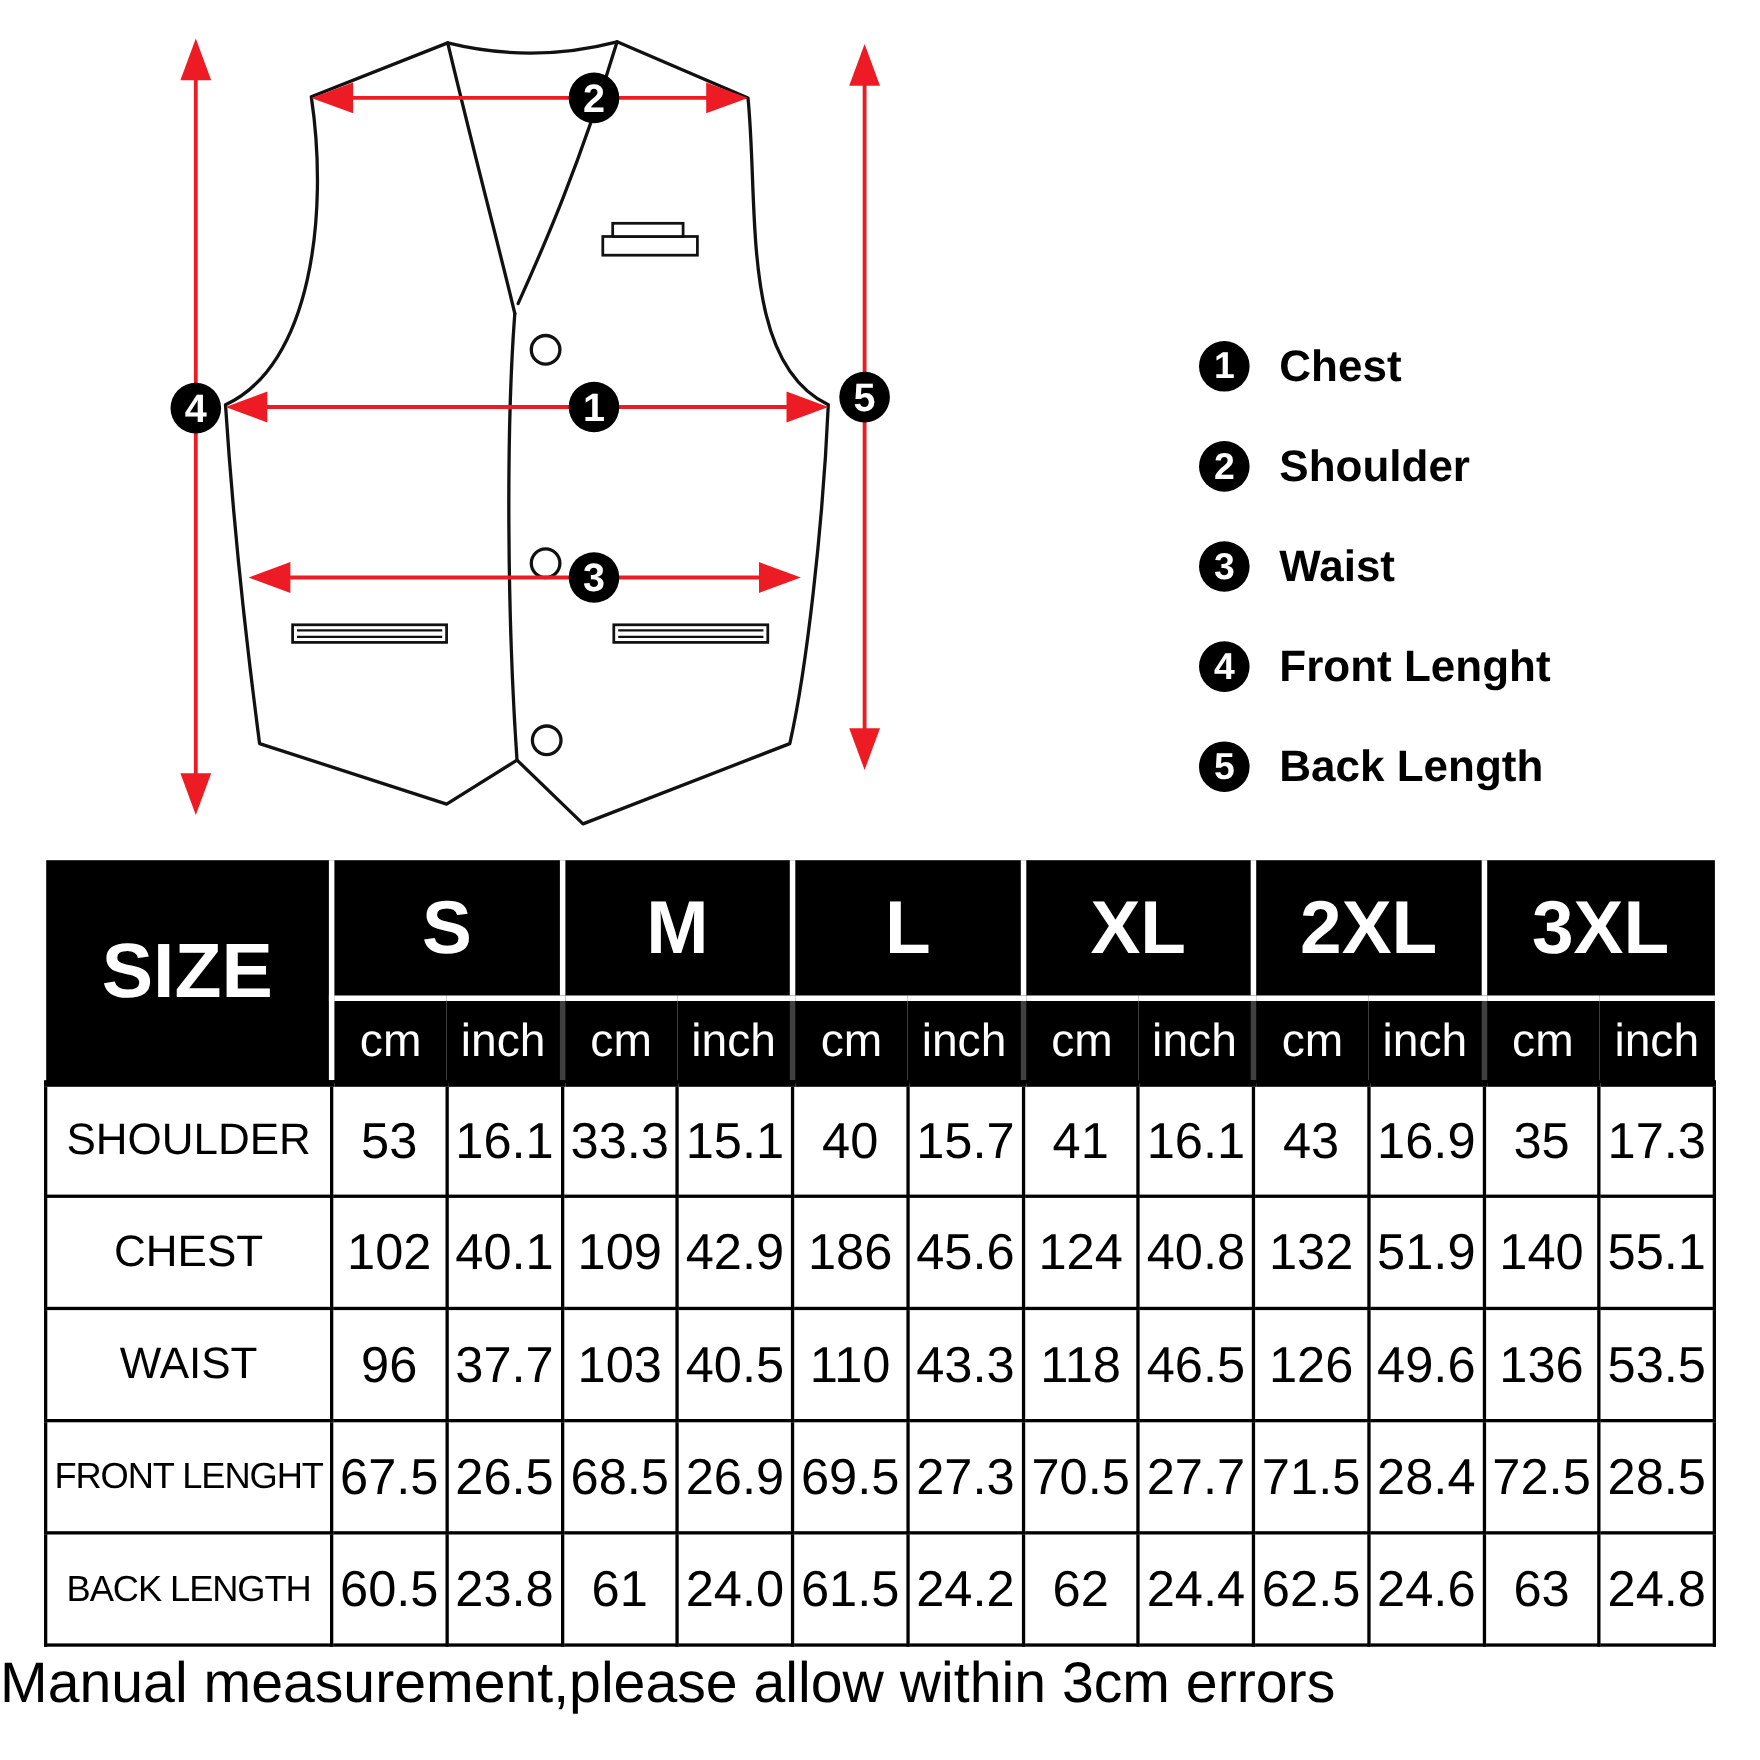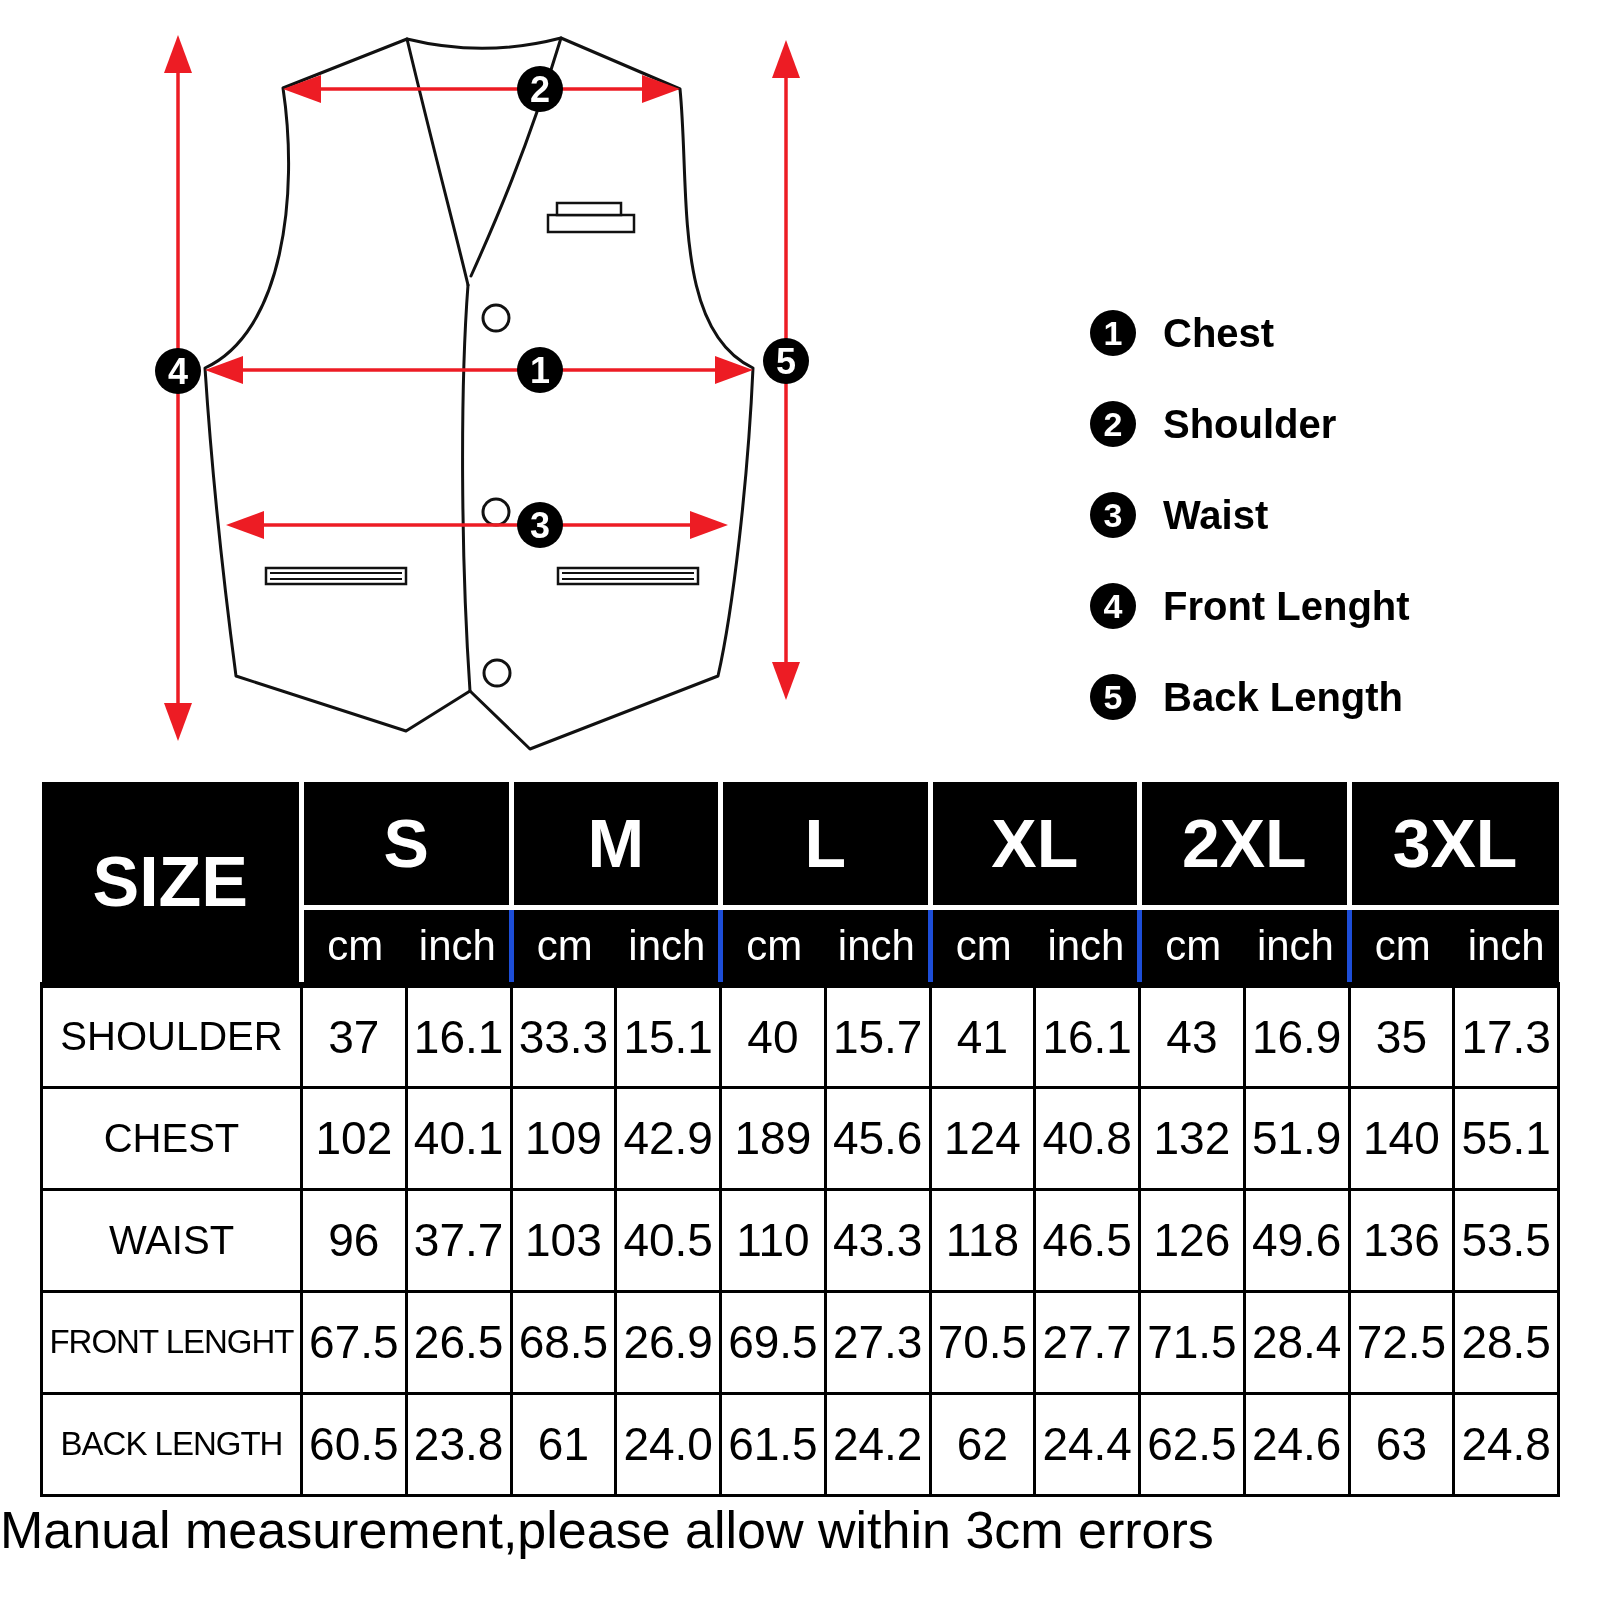--- a/index.html
+++ b/index.html
@@ -24,21 +24,21 @@
   #size-table{
     position:absolute;left:40px;top:782px;width:1517px;
     border-collapse:collapse;table-layout:fixed;padding-left:24px;
   }
   #size-table td{padding:0;text-align:center;vertical-align:middle;}
   tr.h1{height:125px;} tr.h2{height:78px;} tr.dr{height:102px;}
   .hcell{background:#000000;color:#ffffff;font-weight:bold;font-size:68px;}
   .corner{background:#000000;color:#ffffff;font-weight:bold;font-size:70px;border-right:5px solid #ffffff;}
   .grp{border-left:5px solid #ffffff;border-bottom:5px solid #ffffff;}
   .ucell{background:#000000;color:#ffffff;font-weight:normal;font-size:42px;}
-  .ugrp{border-left:5px solid #1d4ed8;}
+  .ugrp{border-left:5px solid #404040;}
   .dcell{border:3px solid #000000;font-size:46px;background:#ffffff;}
   tr.first td{border-top:6px solid #000000;}
   .rowlabel{font-size:40px;}
   .rowlabel.long{font-size:33px;letter-spacing:-1px;}
   
   #footer-note{
     position:absolute;left:0;top:1500px;width:1380px;text-align:left;
     font-size:52px;color:#000;
   }
 </style>
@@ -185,40 +185,40 @@
     <td class="ucell ugrp">cm</td>
     <td class="ucell">inch</td>
     <td class="ucell ugrp">cm</td>
     <td class="ucell">inch</td>
     <td class="ucell ugrp">cm</td>
     <td class="ucell">inch</td>
   </tr>
 
   <tr class="dr first">
     <td class="dcell rowlabel">SHOULDER</td>
-    <td class="dcell">37</td>
+    <td class="dcell">53</td>
     <td class="dcell">16.1</td>
     <td class="dcell">33.3</td>
     <td class="dcell">15.1</td>
     <td class="dcell">40</td>
     <td class="dcell">15.7</td>
     <td class="dcell">41</td>
     <td class="dcell">16.1</td>
     <td class="dcell">43</td>
     <td class="dcell">16.9</td>
     <td class="dcell">35</td>
     <td class="dcell">17.3</td>
   </tr>
   <tr class="dr">
     <td class="dcell rowlabel">CHEST</td>
     <td class="dcell">102</td>
     <td class="dcell">40.1</td>
     <td class="dcell">109</td>
     <td class="dcell">42.9</td>
-    <td class="dcell">189</td>
+    <td class="dcell">186</td>
     <td class="dcell">45.6</td>
     <td class="dcell">124</td>
     <td class="dcell">40.8</td>
     <td class="dcell">132</td>
     <td class="dcell">51.9</td>
     <td class="dcell">140</td>
     <td class="dcell">55.1</td>
   </tr>
   <tr class="dr">
     <td class="dcell rowlabel">WAIST</td>

